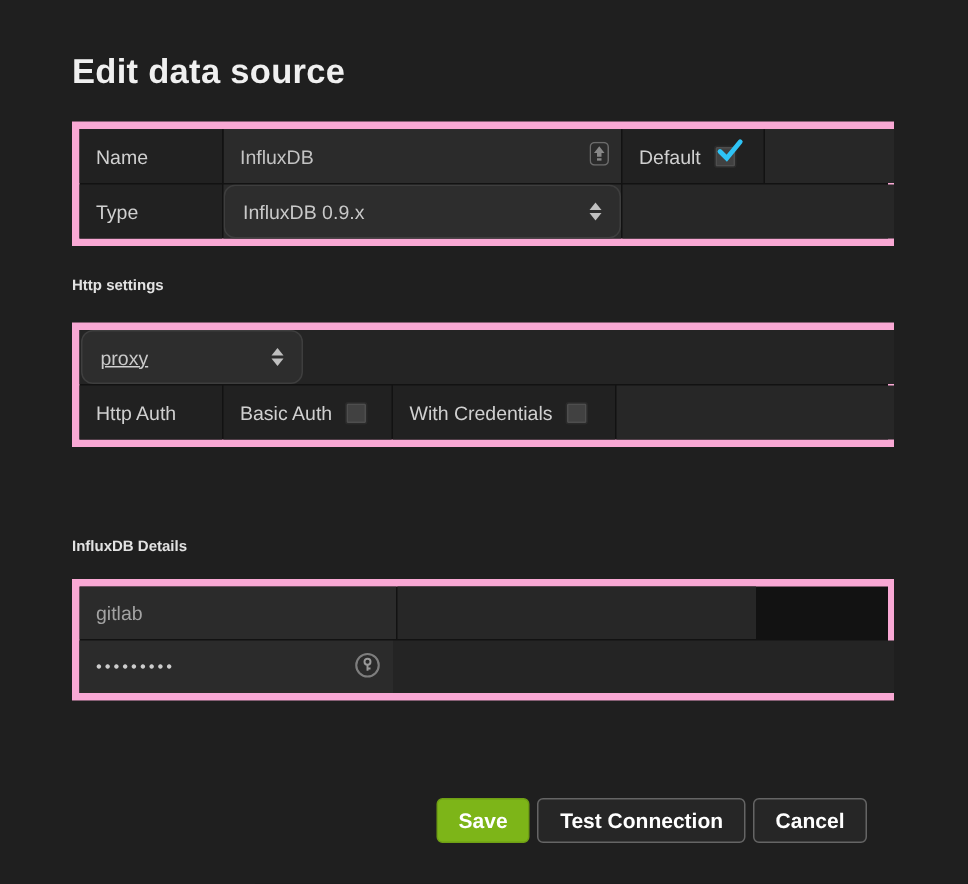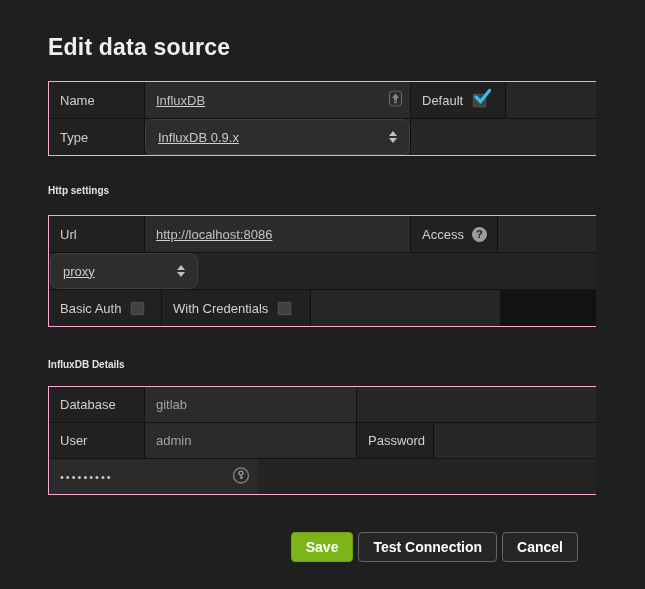--- a/index.html
+++ b/index.html
@@ -13,21 +13,21 @@
   .page-title {
     position:absolute; left:48px; top:34px;
     font-size:23px; font-weight:bold; color:#f0f0f0; letter-spacing:0.2px;
   }
   .section-heading {
     position:absolute; left:48px;
     font-size:10px; font-weight:bold; color:#e2e2e2;
   }
   .ftable {
     position:absolute; left:48px; width:549px;
-    background:#121212; border:1px solid #f9a8d4;
+    background:#121212; border:5px solid #f9a8d4;
     display:flex; flex-direction:column; gap:1px;
   }
   .frow { display:flex; gap:1px; }
   .cell {
     background:#272727; display:flex; align-items:center;
     padding:0 11px; color:#d0d0d0; overflow:hidden; white-space:nowrap;
   }
   .cell.label { background:#212121; }
   .cell.field { background:#2b2b2b; padding:0; position:relative; }
   .cell.empty { background:#272727; }
@@ -70,21 +70,21 @@
     position:absolute; top:532px; right:18px; display:flex; gap:5px; align-items:center;
   }
   .btn {
     height:30px; border-radius:4px; font-family:"Liberation Sans", sans-serif;
     font-size:14px; font-weight:bold; color:#ffffff; cursor:pointer;
     display:inline-flex; align-items:center; justify-content:center; padding:0 14px;
     border:1px solid transparent;
   }
   .btn-save { background:#7db518; border-color:#6f9f15; }
   .btn-dark { background:#262626; border:1px solid #656565; }
-  .w95{width:95px;flex:none;} .w265{width:265px;flex:none;text-decoration:underline;} .w94{width:94px;flex:none;}
+  .w95{width:95px;flex:none;} .w265{width:265px;flex:none;} .w94{width:94px;flex:none;}
   .w91{width:91px;flex:none;} .w185{width:185px;flex:none;} .w86{width:86px;flex:none;}
   .w98{width:98px;flex:none;} .w112{width:112px;flex:none;} .w148c{width:148px;flex:none;}
   .w189{width:189px;flex:none;} .w211{width:211px;flex:none;} .w239{width:239px;flex:none;}
   .w76{width:76px;flex:none;} .w162{width:162px;flex:none;} .wfull{width:547px;flex:none;text-decoration:underline;}
   .h36{height:36px;} .h35{height:35px;}
 </style>
 </head>
 <body>
 
 <div class="screen">
@@ -128,71 +128,52 @@
         </div>
       </div>
       <div class="cell empty w185"></div>
     </div>
   </div>
 
   <div class="section-heading" style="top:185px;">Http settings</div>
 
   <div class="ftable" style="top:215px;">
     <div class="frow h36">
-      <div class="cell label w95">Url</div>
-      <div class="cell field w265">
-        <input class="tinput" type="text" value="http://localhost:8086" style="">
-      </div>
-      <div class="cell label w86">
-        <span>Access</span>
-        <span class="help-circle">?</span>
-      </div>
-      <div class="cell empty w98"></div>
-    </div>
-    <div class="frow h36">
       <div class="cell rowbg wfull">
         <div class="selectbox w148c" style="height:36px; margin-left:1px;">
           <span>proxy</span>
           <span class="sel-arrows">
             <span class="tri-up"></span>
               <span class="tri-down"></span>
           </span>
         </div>
       </div>
     </div>
     <div class="frow h36">
+      <div class="cell label w95">Http Auth</div>
       <div class="cell label w112">
         <span>Basic Auth</span>
         <span class="checkbox"></span>
       </div>
       <div class="cell label w148c">
         <span>With Credentials</span>
         <span class="checkbox"></span>
       </div>
       <div class="cell empty w189"></div>
     </div>
   </div>
 
   <div class="section-heading" style="top:359px;text-align:center;">InfluxDB Details</div>
 
   <div class="ftable" style="top:386px;">
     <div class="frow h35">
-      <div class="cell label w95">Database</div>
       <div class="cell field w211">
         <input class="tinput dim" type="text" value="gitlab" style="">
       </div>
       <div class="cell empty w239"></div>
-    </div>
-    <div class="frow h35">
-      <div class="cell label w95">User</div>
-      <div class="cell field w211">
-        <input class="tinput dim" type="text" value="admin" style="">
-      </div>
-      <div class="cell label w76">Password</div>
-      <div class="cell empty w162"></div>
     </div>
     <div class="frow h35">
       <div class="cell rowbg wfull">
         <div class="pwd-wrap">
           <input class="pwd-input" type="text" value="•••••••••" style="">
           <span class="key-icon">
             <svg width="18" height="18" viewBox="0 0 18 18">
               <circle cx="9" cy="9" r="7.5" fill="none" stroke="#7e7e7e" stroke-width="1.4"></circle>
               <circle cx="9" cy="6.6" r="2" fill="none" stroke="#9a9a9a" stroke-width="1.3"></circle>
               <line x1="9" y1="8.6" x2="9" y2="12.6" stroke="#9a9a9a" stroke-width="1.3"></line>

